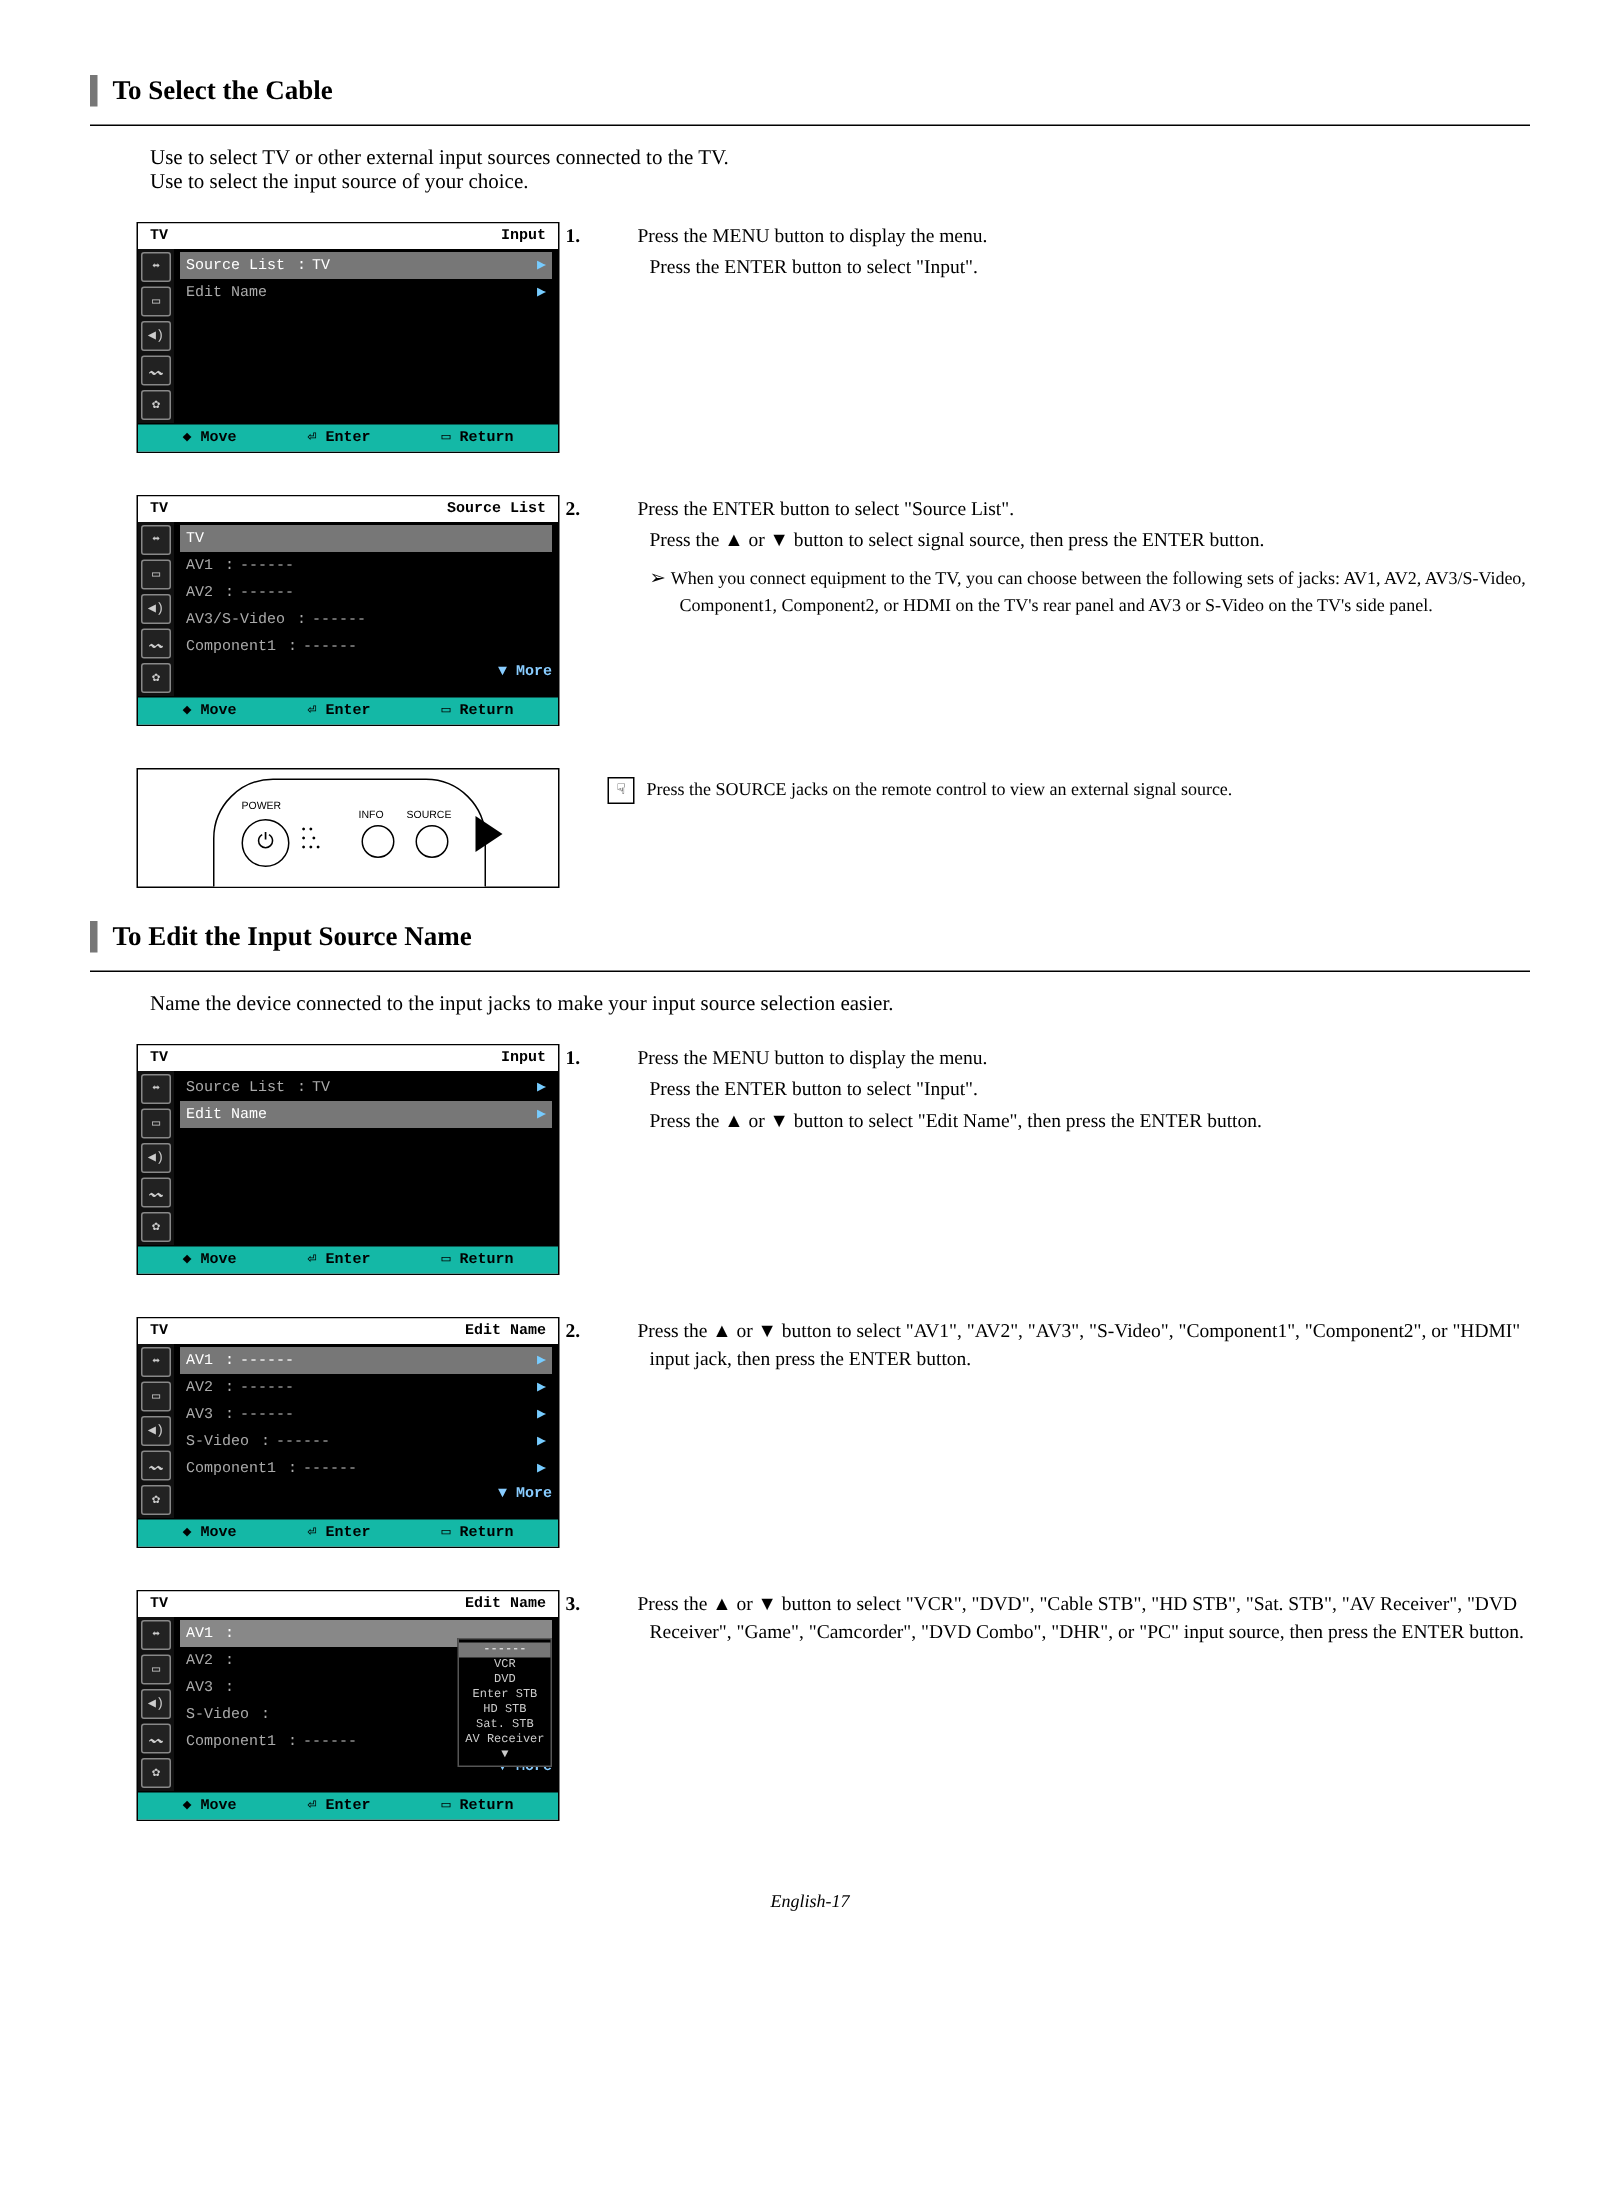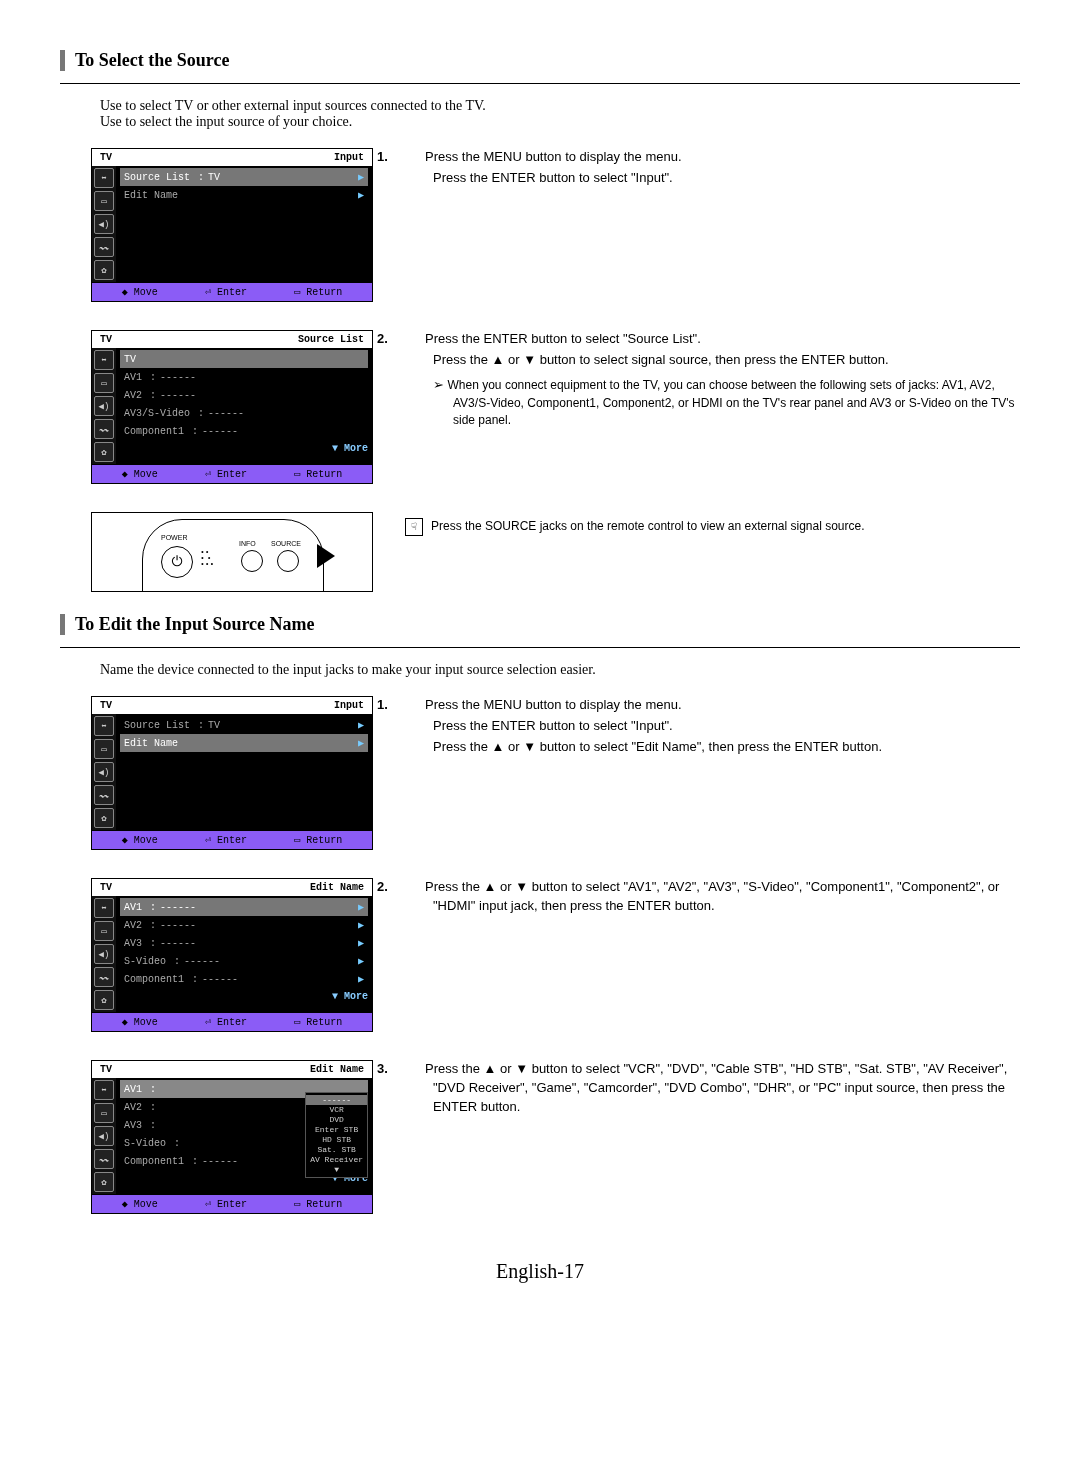--- a/index.html
+++ b/index.html
@@ -35,21 +35,21 @@
     margin-bottom: 22px;
   }
   .osd-col {
     width: 290px;
     flex: 0 0 290px;
     margin-right: 24px;
     padding-left: 31px;
   }
   .text-col {
     flex: 1;
-    font-family: Liberation Sans, sans-serif;
+    font-family: Liberation Serif, serif;
     font-size: 13px;
     line-height: 1.45;
   }
   .text-col .step-num {
     font-weight: bold;
     display: inline-block;
     width: 20px;
   }
   .step-line {
     padding-left: 28px;
@@ -152,23 +152,23 @@
     color: #fff;
   }
   .osd-row .label { flex: 0 0 auto; padding-right: 4px; }
   .osd-row .colon { flex: 0 0 auto; padding: 0 4px; }
   .osd-row .val { flex: 1; }
   .osd-row .arrow { flex: 0 0 auto; color: #7cf; font-weight: bold; }
   .osd-foot {
     display: flex;
     justify-content: space-around;
     padding: 3px 6px;
-    background: #8b5cf6;
+    background: #14b8a6;
     color: #000;
-    font-weight: normal;
+    font-weight: bold;
     border-top: 1px solid #000;
   }
   .osd-foot span { font-size: 10px; }
   .more-row {
     color: #8cf;
     text-align: right;
     padding: 3px 0;
     font-weight: bold;
   }
   
@@ -222,40 +222,41 @@
     left: 58px; top: 30px;
     width: 30px; height: 20px;
     font-size: 8px;
     line-height: 6px;
     color: #000;
   }
   .page-num {
     text-align: center;
     margin-top: 40px;
     font-family: "Times New Roman", serif;
-    font-size: 20px;
+    font-size: 12px;
+    font-style: italic;
   }
   .osd-popup {
     position: absolute;
     right: 4px;
     top: 14px;
     background: #000;
     border: 1px solid #555;
     padding: 2px 4px;
     font-size: 8px;
     line-height: 10px;
     text-align: center;
     color: #ccc;
   }
   .osd-popup div.hlp { color: #fff; background: #777; margin: 0 -4px; padding: 0 4px; }
 </style>
 </head>
 <body>
 
-<div class="section-title">To Select the Source</div>
+<div class="section-title">To Select the Cable</div>
 <hr class="sep">
 <div class="section-intro">
   <span>Use to select TV or other external input sources connected to the TV.</span><br>
   <span>Use to select the input source of your choice.</span>
 </div>
 
 <div class="row">
   <div class="osd-col">
     <div class="osd">
       <div class="osd-header">

